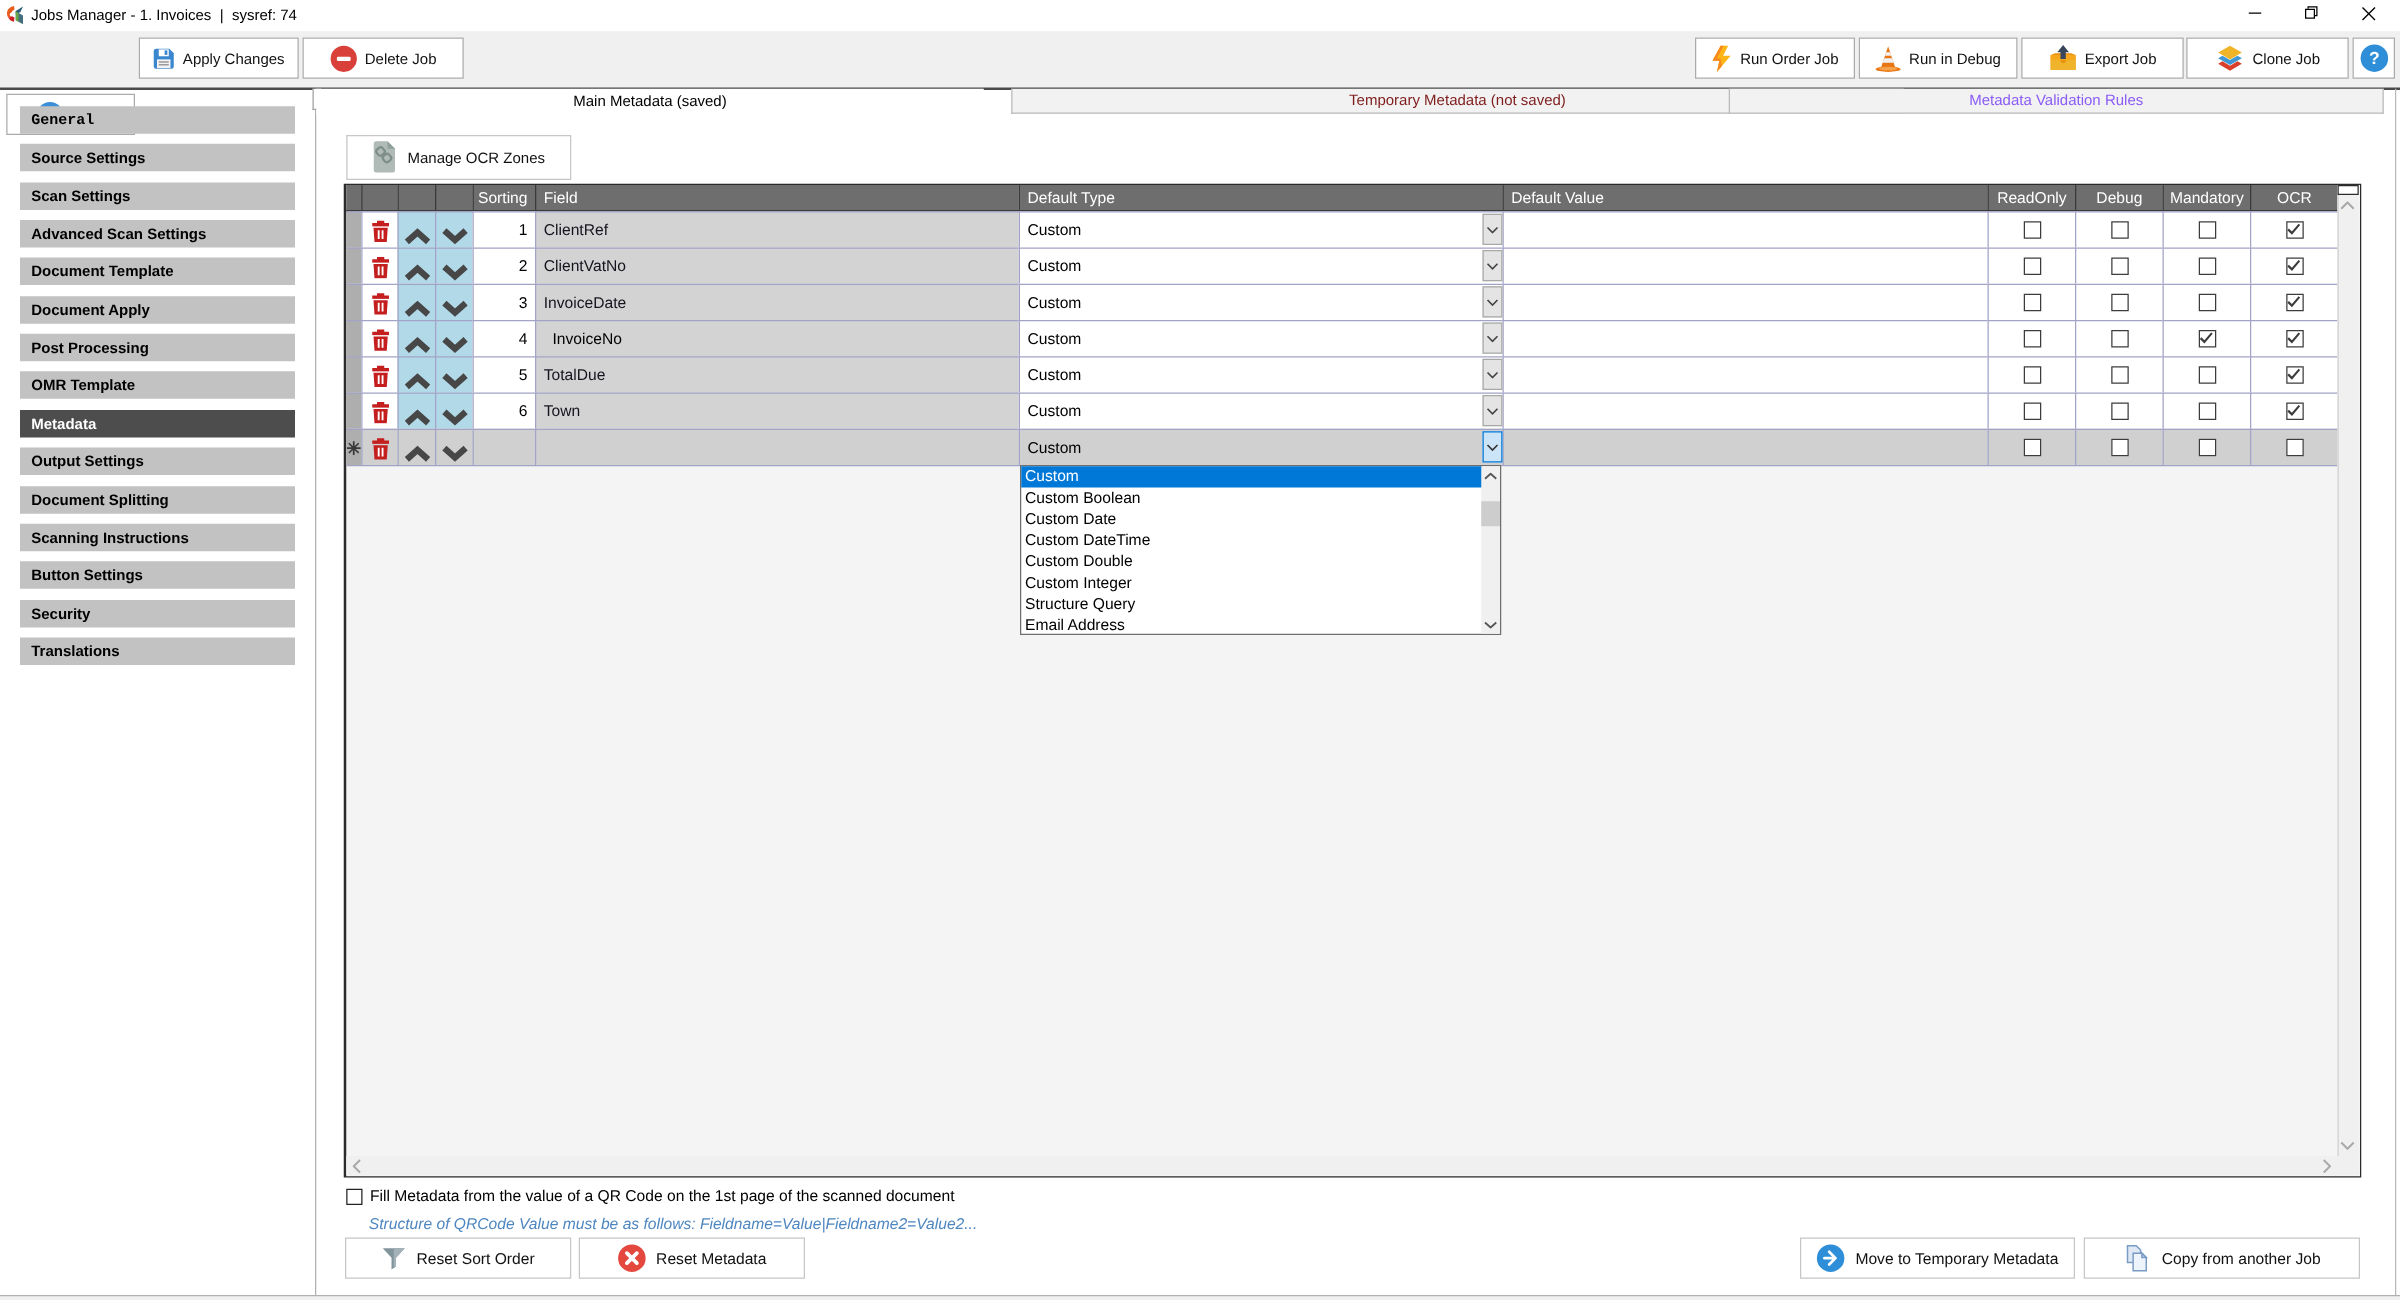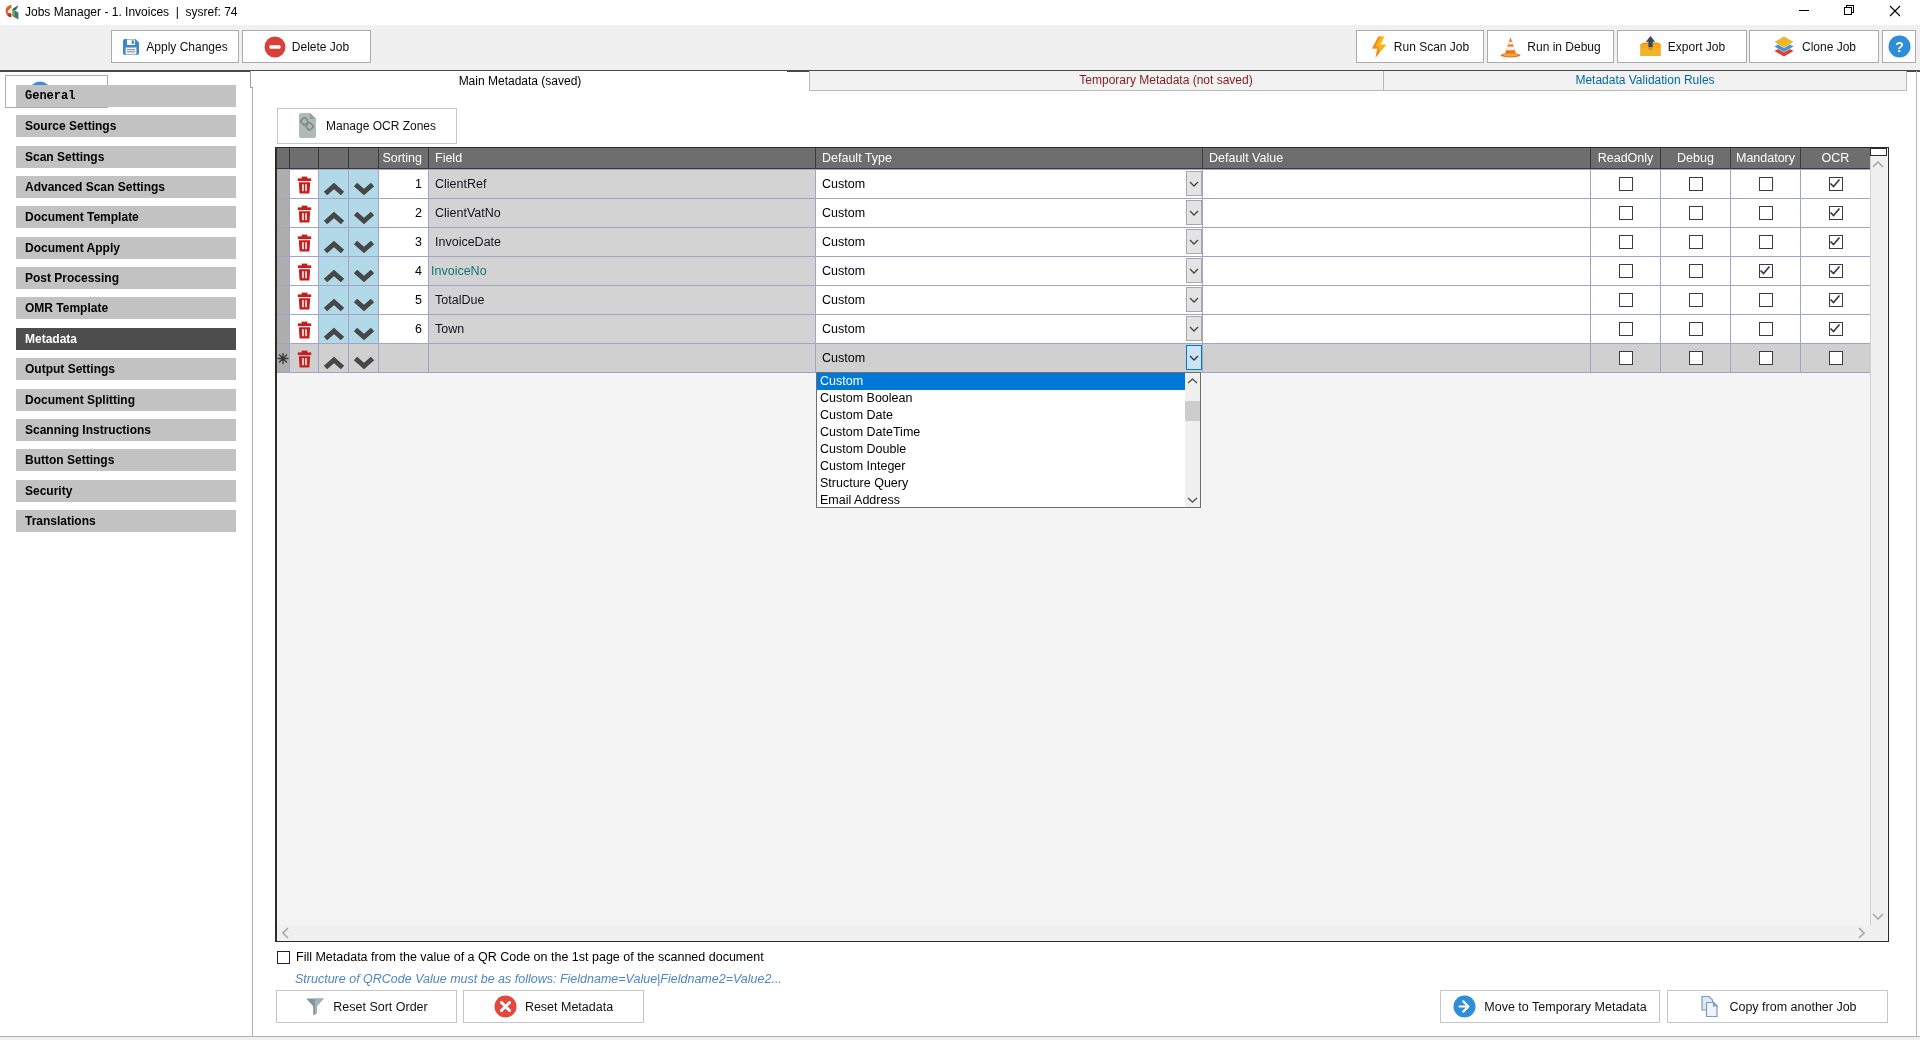--- a/index.html
+++ b/index.html
@@ -50,21 +50,21 @@
       <circle cx="11" cy="11" r="10.5" fill="#d9403a"></circle>
       <rect x="5.5" y="9.3" width="11" height="3.4" rx="1" fill="#fff"></rect>
     </svg>
     <span>Delete Job</span>
   </div>
 <div class="btn" style="left:1356px;top:30px;width:128px;height:33px;gap:6px;">
     <svg style="" width="17" height="22" viewBox="0 0 17 22">
       <path d="M7.5 0.5 L1 12.5 L6.5 12.5 L4.5 21.5 L15.5 8.5 L9.5 8.5 L13.5 0.5 Z" fill="#fdb515"></path>
       <path d="M7.5 0.5 L1 12.5 L6.5 12.5 L4.5 21.5 L8.5 16.8 L7.5 11 L4.5 10.5 L9.8 0.5 Z" fill="#f6881f"></path>
     </svg>
-    <span>Run Scan Job</span>
+    <span>Run Order Job</span>
   </div>
 <div class="btn" style="left:1487px;top:30px;width:127px;height:33px;gap:6px;">
     <svg style="" width="21" height="22" viewBox="0 0 21 22">
       <path d="M10.5 1 L16.5 19 L4.5 19 Z" fill="#e87613"></path>
       <path d="M7.3 10.5 L13.7 10.5 L14.9 14.2 L6.1 14.2 Z" fill="#f0f0f0"></path>
       <path d="M8.8 5.8 L12.2 5.8 L13.0 8.5 L8.0 8.5 Z" fill="#f0f0f0"></path>
       <ellipse cx="10.5" cy="19.3" rx="10" ry="2.2" fill="#e87613"></ellipse>
       <ellipse cx="10.5" cy="18.9" rx="7.2" ry="1.5" fill="#f5a24a"></ellipse>
     </svg>
     <span>Run in Debug</span>
@@ -103,21 +103,21 @@
 <div class="sideitem" style="top:327.8px;background:#4d4d4d;color:#fff;">Metadata</div>
 <div class="sideitem" style="top:358.2px;">Output Settings</div>
 <div class="sideitem" style="top:388.5px;">Document Splitting</div>
 <div class="sideitem" style="top:418.9px;">Scanning Instructions</div>
 <div class="sideitem" style="top:449.2px;">Button Settings</div>
 <div class="sideitem" style="top:479.6px;">Security</div>
 <div class="sideitem" style="top:509.9px;">Translations</div>
 <div class="abs" style="left:252px;top:71px;width:1px;height:966px;background:#b0b0b0;"></div>
 <div class="abs" style="left:250px;top:71px;width:7px;height:17px;background:#fff;border:1px solid #a0a0a0;border-top:none;"></div>
 <div class="abs" style="left:809px;top:71px;width:714px;height:20px;background:#f2f2f2;border:1px solid #b9b9b9;border-top:none;font-size:12px;text-align:center;line-height:19px;color:#7f1d1d;">Temporary Metadata (not saved)</div>
-<div class="abs" style="left:1383px;top:71px;width:524px;height:20px;background:#f2f2f2;border:1px solid #b9b9b9;border-top:none;font-size:12px;text-align:center;line-height:19px;color:#0369a1;">Metadata Validation Rules</div>
+<div class="abs" style="left:1383px;top:71px;width:524px;height:20px;background:#f2f2f2;border:1px solid #b9b9b9;border-top:none;font-size:12px;text-align:center;line-height:19px;color:#8b5cf6;">Metadata Validation Rules</div>
 <div class="abs" style="left:253px;top:71px;width:534px;height:21px;background:#fff;font-size:12px;text-align:center;line-height:20px;">Main Metadata (saved)</div>
 <div class="btn" style="left:277px;top:107.5px;width:180px;height:36px;border-color:#c6c6c6;gap:9px;">
     <svg style="" width="19" height="27" viewBox="0 0 19 27">
       <path d="M1 3 Q1 1 3 1 L12 1 L18 7 L18 24 Q18 26 16 26 L3 26 Q1 26 1 24 Z" fill="#b0bab6"></path>
       <path d="M12 1 L18 7 L12 7 Z" fill="#8fa09a"></path>
       <rect x="3.4" y="6.2" width="6" height="6" rx="2" fill="none" stroke="#7d8d88" stroke-width="1.7" transform="rotate(-40 6.4 9.2)"></rect>
       <rect x="8.6" y="11.4" width="6" height="6" rx="2" fill="none" stroke="#7d8d88" stroke-width="1.7" transform="rotate(-40 11.6 14.4)"></rect>
     </svg>
     <span>Manage OCR Zones</span>
   </div>
@@ -272,21 +272,21 @@
     <div style="text-align:center;padding-top:8px;"><svg style="" width="22" height="14" viewBox="0 0 22 14">
         <path d="M2.5 11.5 L11 4 L19.5 11.5" stroke="#474747" stroke-width="5" fill="none" stroke-linecap="butt" stroke-linejoin="miter"></path>
       </svg></div>
   </div>
 <div class="cell" style="left:348px;top:256px;width:30px;height:29px;background:#b2d9e8;">
     <div style="text-align:center;padding-top:8px;"><svg style="" width="22" height="14" viewBox="0 0 22 14">
         <path d="M2.5 2.5 L11 10 L19.5 2.5" stroke="#474747" stroke-width="5" fill="none" stroke-linecap="butt" stroke-linejoin="miter"></path>
       </svg></div>
   </div>
 <div class="cell" style="left:378px;top:256px;width:50px;height:29px;background:#fff;text-align:right;padding-right:6px;">4</div>
-<div class="cell" style="left:428px;top:256px;width:387px;height:29px;background:#d3d3d3;padding-left:2px;color:#0f766e;">InvoiceNo</div>
+<div class="cell" style="left:428px;top:256px;width:387px;height:29px;background:#d3d3d3;padding-left:13px;color:#000000;">InvoiceNo</div>
 <div class="cell" style="left:815px;top:256px;width:387px;height:29px;background:#fff;"><span style="padding-left:6px;">Custom</span></div>
 <div class="cell" style="left:1202px;top:256px;width:388px;height:29px;background:#fff;"></div>
 <div class="abs" style="left:1186px;top:258px;width:16px;height:25px;background:#e4e4e4;border:1px solid #a8a8a8;text-align:center;"><svg style="margin-top:9px;" width="10" height="6" viewBox="0 0 10 6">
       <path d="M1 1 L5 5 L9 1" stroke="#444" stroke-width="1.3" fill="none"></path>
     </svg></div>
 <div class="cell" style="left:1590px;top:256px;width:70px;height:29px;background:#fff;">
     <div style="text-align:center;padding-top:7px;line-height:0;"><span class="cb"></span></div>
   </div>
 <div class="cell" style="left:1660px;top:256px;width:70px;height:29px;background:#fff;">
     <div style="text-align:center;padding-top:7px;line-height:0;"><span class="cb"></span></div>

